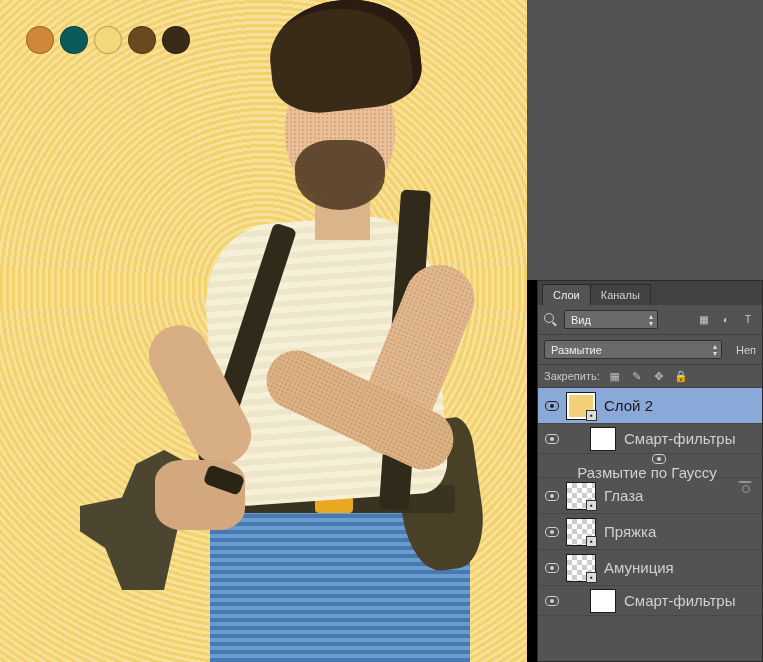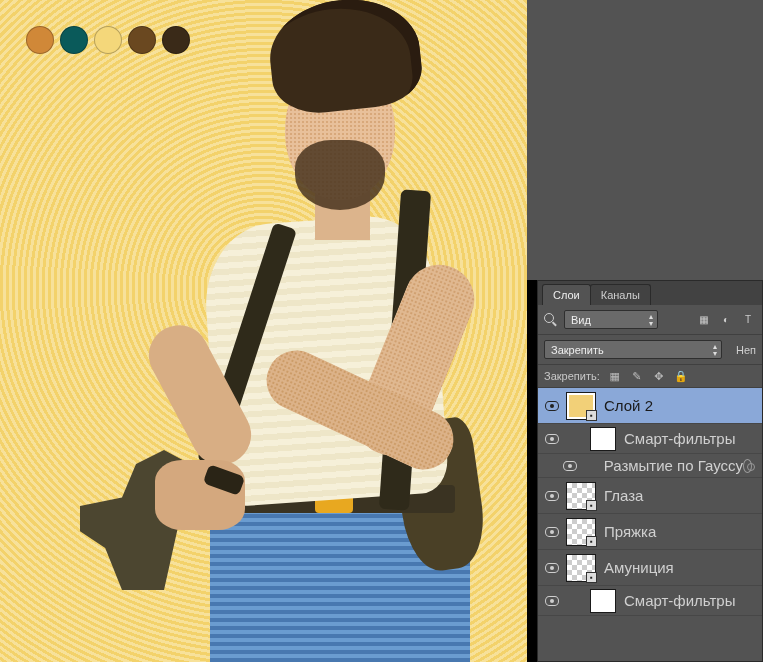--- a/index.html
+++ b/index.html
@@ -48,21 +48,21 @@
 .mini-ico { width: 16px; height: 16px; border: 1px solid #888; display: inline-flex; align-items: center; justify-content: center; font-size: 10px; color: #ccc; cursor: pointer; }
 .mini-ico.plain { border: none; }
 
 .lock-row { display: flex; align-items: center; gap: 8px; padding: 4px 6px; font-size: 11px; color: #c8c8c8; border-bottom: 1px solid #404040; text-align: right; }
 .lock-ico { width: 14px; height: 14px; display: inline-flex; align-items: center; justify-content: center; color: #bbb; font-size: 11px; }
 
 .layers { flex: 1; overflow: auto; }
 .layer { display: flex; align-items: center; height: 36px; border-bottom: 1px solid #474747; padding-right: 6px; }
 .layer.selected { background: #8aa8d8; color: #1a1a1a; }
 .layer.sub { height: 30px; }
-.layer.small { height: 24px; }
+.layer.small { height: 24px; flex-direction: column; }
 .eye-col { width: 28px; display: flex; justify-content: center; }
 .eye { width: 14px; height: 10px; border: 1.5px solid #cfcfcf; border-radius: 60% / 100%; position: relative; cursor: pointer; }
 .eye::after { content: ""; position: absolute; left: 4px; top: 2px; width: 4px; height: 4px; background: #cfcfcf; border-radius: 50%; }
 .layer.selected .eye { border-color: #222; }
 .layer.selected .eye::after { background: #222; }
 .indent { width: 0; }
 .indent.d1 { width: 24px; }
 .indent.d2 { width: 44px; }
 .thumb { width: 30px; height: 28px; background: #fff; border: 1px solid #1a1a1a; margin-right: 8px; position: relative; flex-shrink: 0; }
 .thumb.sm { width: 26px; height: 24px; }
@@ -121,21 +121,21 @@
       <span class="arrows">▴<br>▾</span>
     </div>
     <div class="spacer"></div>
     <span class="mini-ico plain">▦</span>
     <span class="mini-ico plain">◐</span>
     <span class="mini-ico plain">T</span>
   </div>
 
   <div class="row">
     <div class="select" style="flex:1">
-      <span>Закрепить</span>
+      <span>Размытие</span>
       <span class="arrows">▴<br>▾</span>
     </div>
     <span style="margin-left:8px">Неп</span>
   </div>
 
   <div class="lock-row">
     <span>Закрепить:</span>
     <span class="lock-ico">▦</span>
     <span class="lock-ico">✎</span>
     <span class="lock-ico">✥</span>

